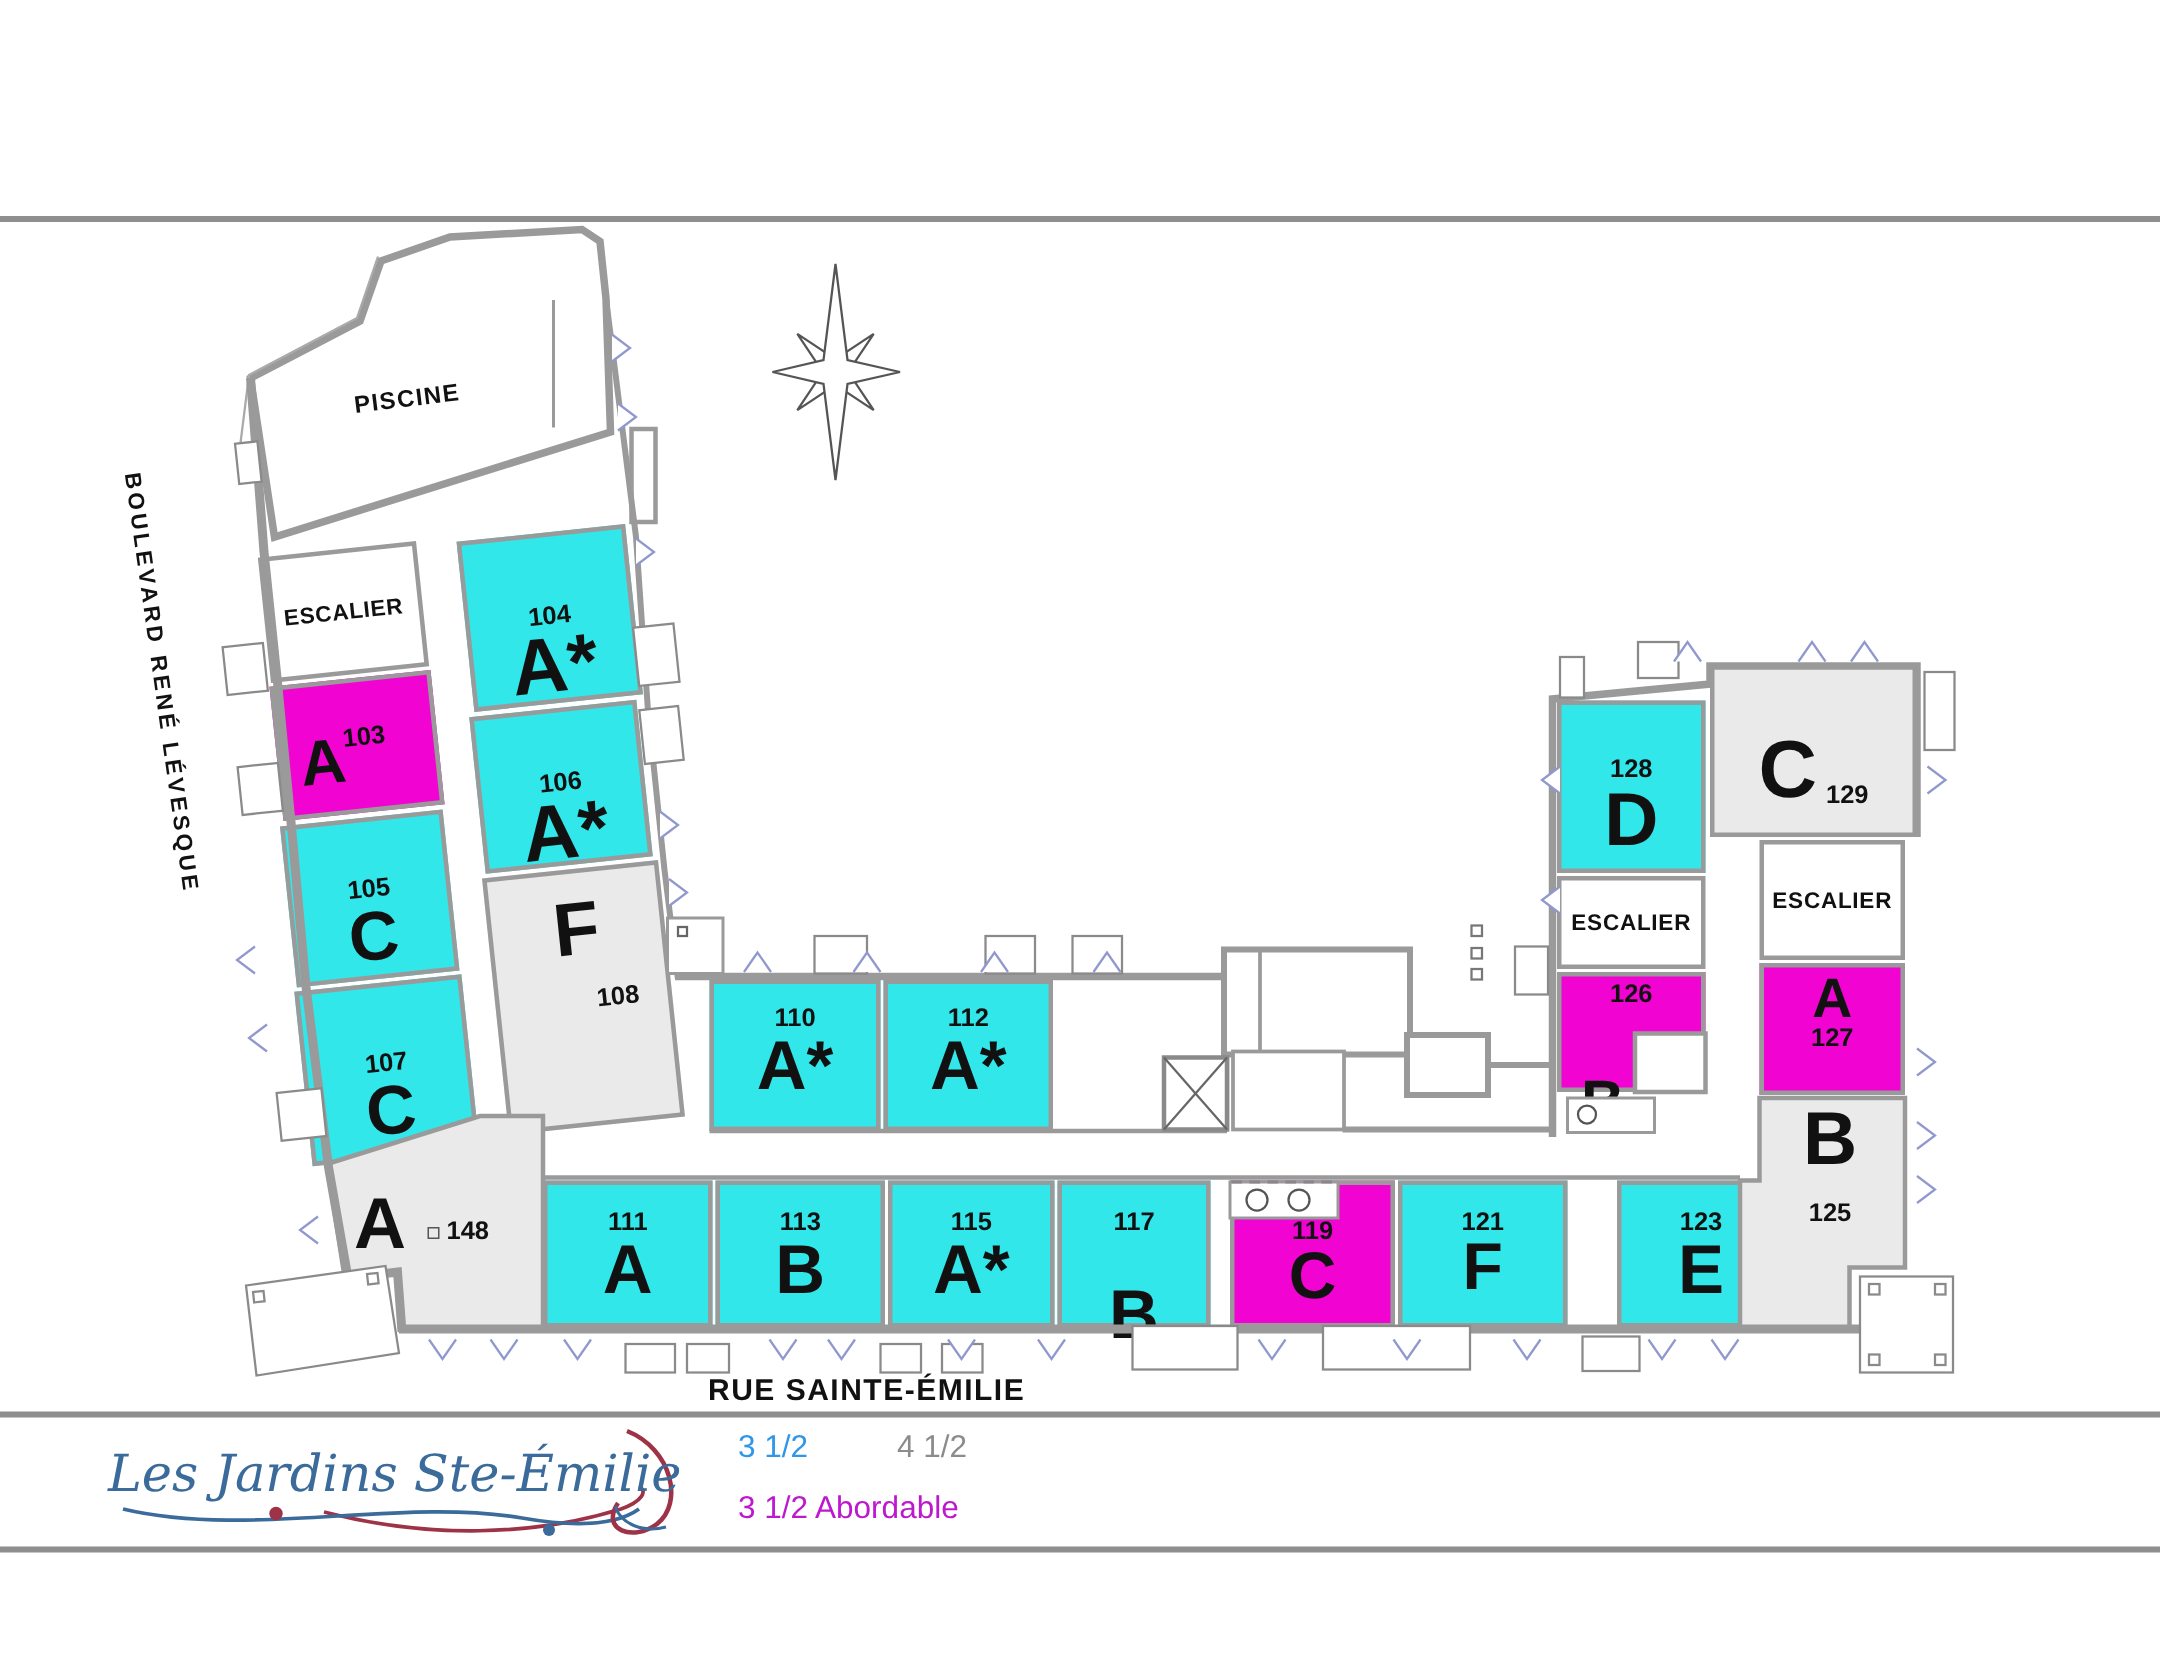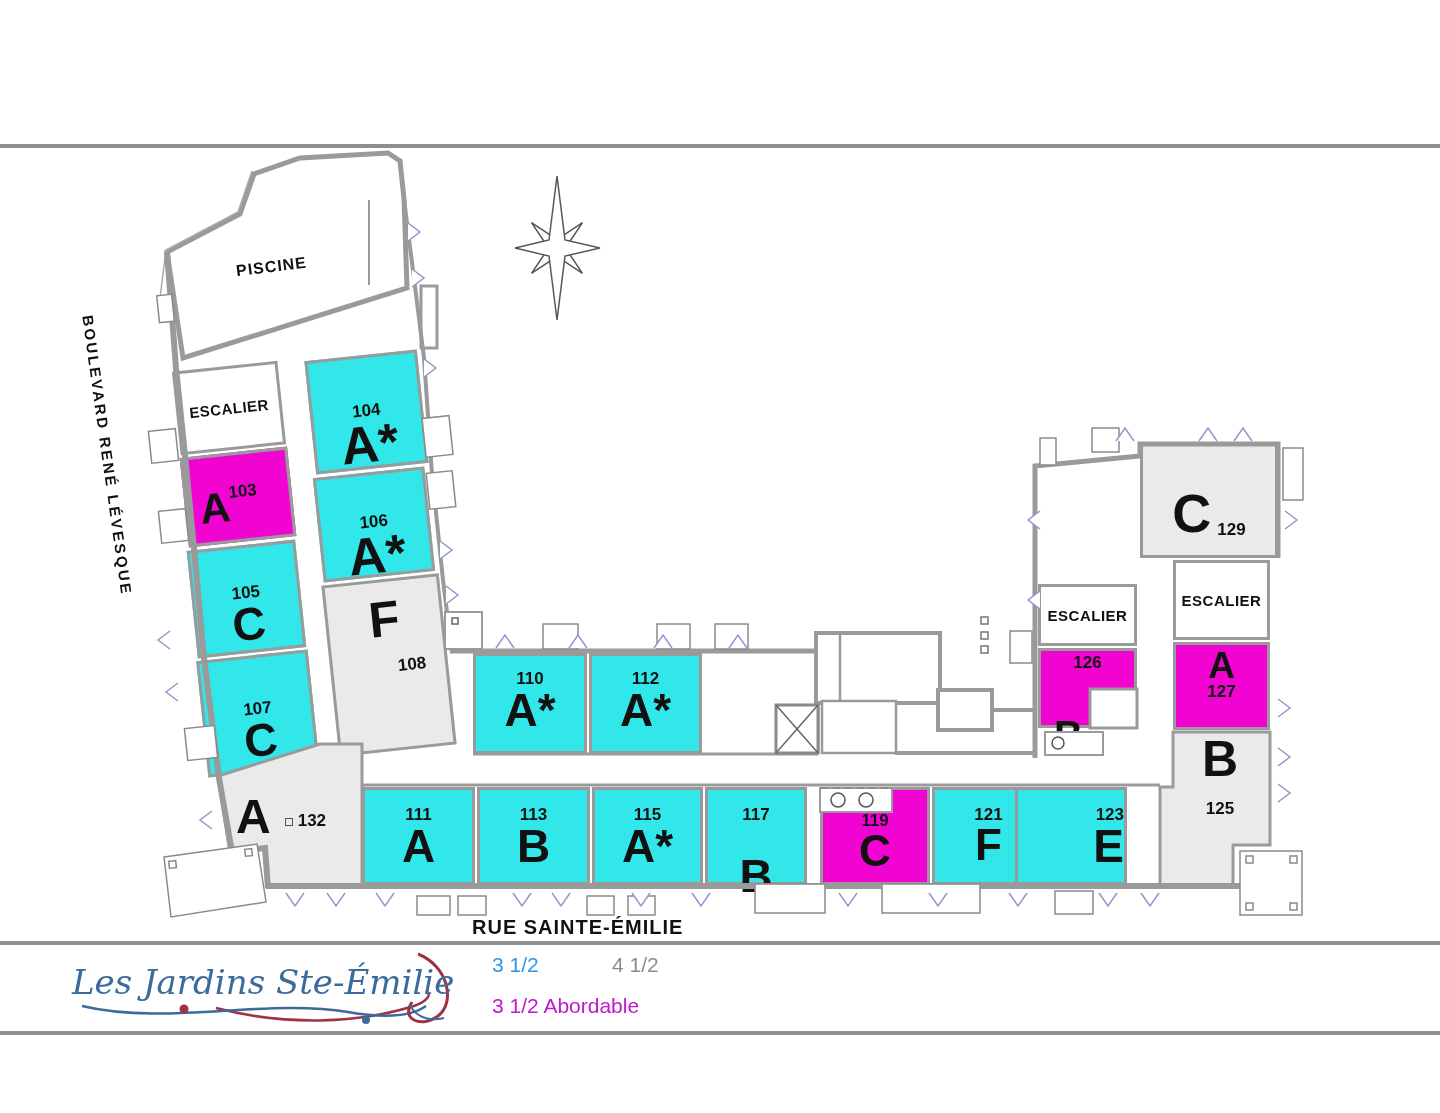--- a/index.html
+++ b/index.html
@@ -42,21 +42,21 @@
   .r114 .num{margin-top:22px;}
   .r114 .letter{align-self:flex-start;margin-left:14px;font-size:40px;margin-top:2px;}
   .r111{left:362px;top:787px;width:113px;height:98px;padding-top:16px;}
   .r113{left:477px;top:787px;width:113px;height:98px;padding-top:16px;}
   .r115{left:592px;top:787px;width:111px;height:98px;padding-top:16px;}
   .r117{left:705px;top:787px;width:102px;height:98px;padding-top:16px;gap:30px;}
   .r119{left:820px;top:787px;width:110px;height:98px;padding-top:22px;}
   .r119 .letter{font-size:44px;}
   .r121{left:932px;top:787px;width:113px;height:98px;padding-top:16px;}
   .r121 .letter{font-size:44px;}
-  .r123{left:1015px;top:787px;width:112px;height:98px;padding-top:16px;align-items:flex-end;}
+  .r123{left:1078px;top:787px;width:112px;height:98px;padding-top:16px;}
   
   .r128{left:1038px;top:467px;width:99px;height:115px;padding-top:34px;}
   .r128 .letter{font-size:50px;}
   .r129{left:1140px;top:443px;width:138px;height:115px;flex-direction:row;justify-content:center;}
   .r129 .letter{font-size:54px;margin-top:26px;}
   .r129 .num{margin-top:60px;margin-left:6px;}
   .resc2{left:1038px;top:584px;width:99px;height:62px;}
   .resc3{left:1173px;top:560px;width:97px;height:80px;}
   .r126{left:1038px;top:648px;width:99px;height:80px;gap:44px;}
   .r126 .num{margin-top:3px;}
@@ -78,21 +78,21 @@
           white-space:nowrap;}
   .street-left{left:96px;top:314px;transform:rotate(82deg);transform-origin:0 0;letter-spacing:2.5px;}
   .street-bottom{left:472px;top:916px;font-size:20px;}
   .piscine-label{position:absolute;left:236px;top:258px;font-size:16px;font-weight:bold;
                  letter-spacing:1px;transform:rotate(-7deg);color:#111;}
   
   .overlay{position:absolute;left:0;top:0;width:1440px;height:1113px;pointer-events:none;}
   
   .legend-item{position:absolute;font-size:21px;white-space:nowrap;}
   .lg-3{left:492px;top:953px;color:#2e97e9;}
-  .lg-4{left:598px;top:953px;color:#8c8c8c;margin-left:14px;}
+  .lg-4{left:598px;top:953px;color:#8c8c8c;}
   .lg-ab{left:492px;top:994px;color:#be18ce;}
   .logo-svg{position:absolute;left:66px;top:946px;}
 </style>
 </head>
 <body>
 
 <div class="page">
 
   <div class="hr hr-top"></div>
 
@@ -154,20 +154,24 @@
   </div>
   <div class="room cyan r121">
     <span class="num">121</span>
     <span class="letter">F</span>
   </div>
   <div class="room cyan r123">
     <span class="num">123</span>
     <span class="letter">E</span>
   </div>
 
+  <div class="room cyan r128">
+    <span class="num">128</span>
+    <span class="letter">D</span>
+  </div>
   <div class="room gray r129">
     <span class="letter">C</span>
     <span class="num">129</span>
   </div>
   <div class="room white esc resc2">
     <span>ESCALIER</span>
   </div>
   <div class="room white esc resc3">
     <span>ESCALIER</span>
   </div>
@@ -323,21 +327,21 @@
     <g fill="#ffffff" stroke="#555" stroke-width="1.5">
       <path transform="rotate(45 557 248)" d="M557,212 L563,242 L593,248 L563,254 L557,284 L551,254 L521,248 L551,242 Z"></path>
       <path d="M557,176 L565,240 L600,248 L565,256 L557,320 L549,256 L515,248 L549,240 Z"></path>
     </g>
   </svg>
 
   <div class="piscine-label">PISCINE</div>
   <div class="lab109">
     <span class="letter">A</span>
     <span class="sq"></span>
-    <span class="num">132</span>
+    <span class="num">148</span>
   </div>
   <div class="lab125">
     <span class="letter">B</span>
     <span class="num">125</span>
   </div>
 
   <div class="street street-left">BOULEVARD RENÉ LÉVESQUE</div>
   <div class="street street-bottom">RUE SAINTE-ÉMILIE</div>
 
   <div class="hr hr-foot1"></div>

